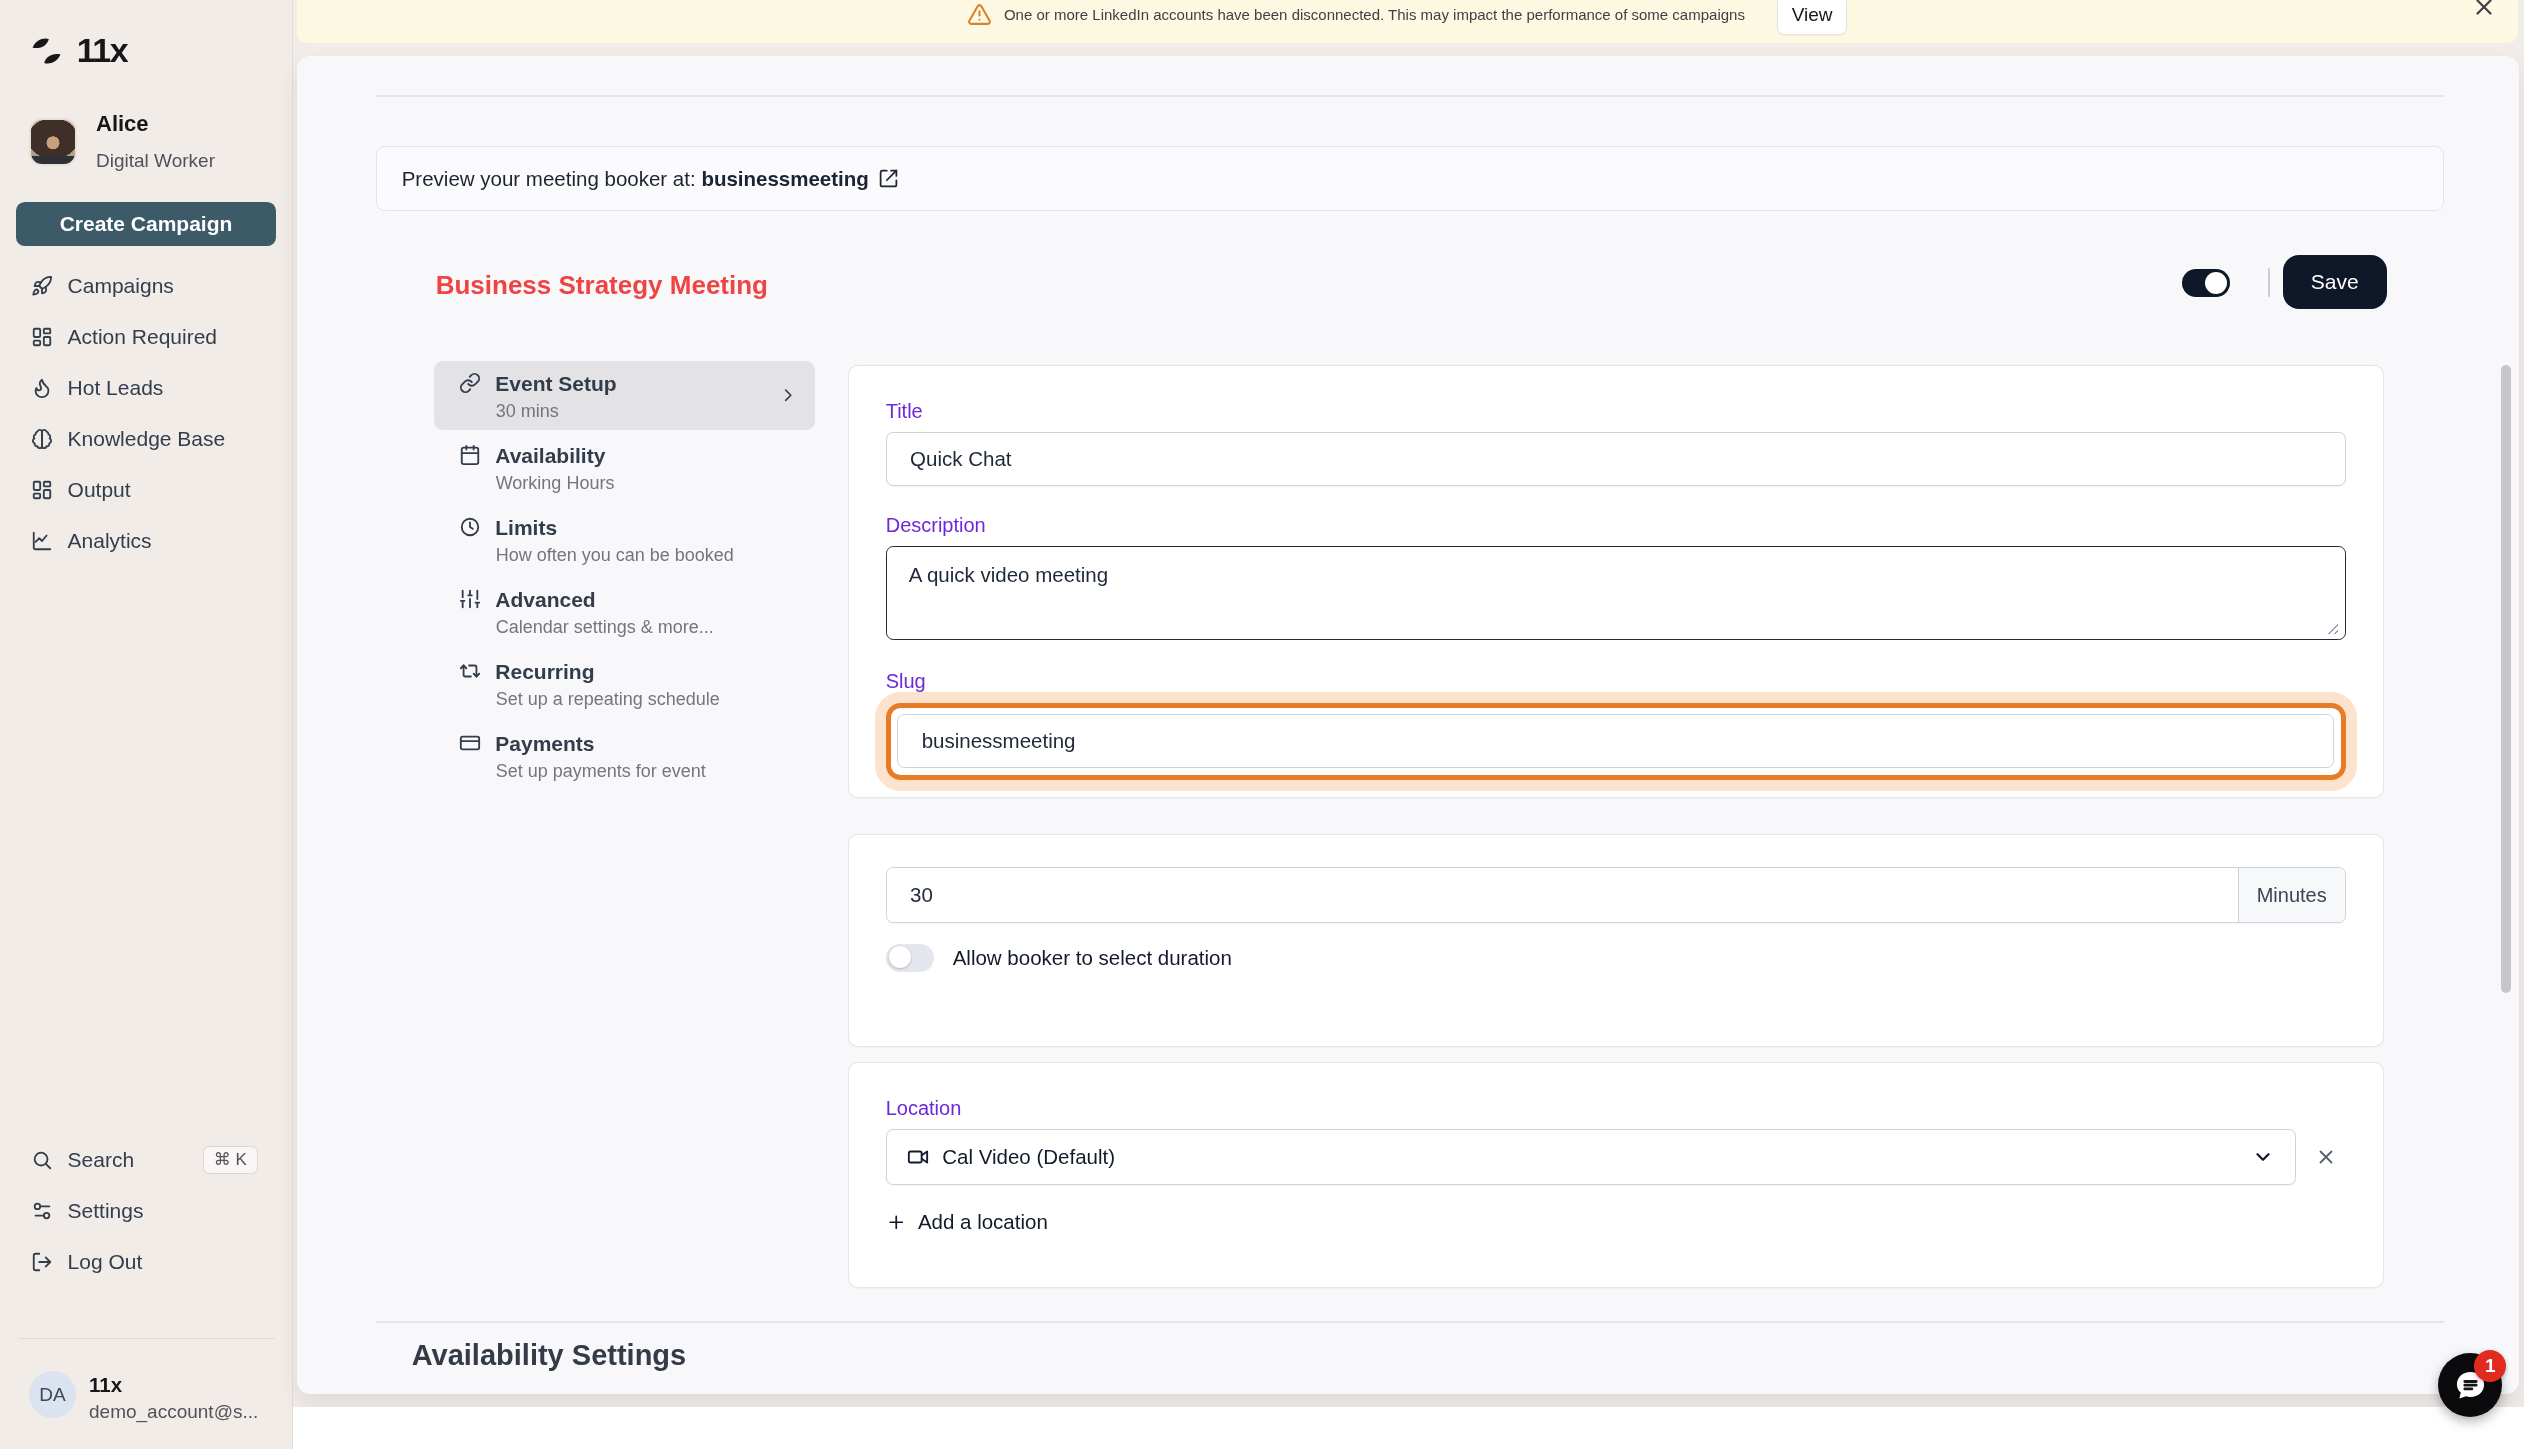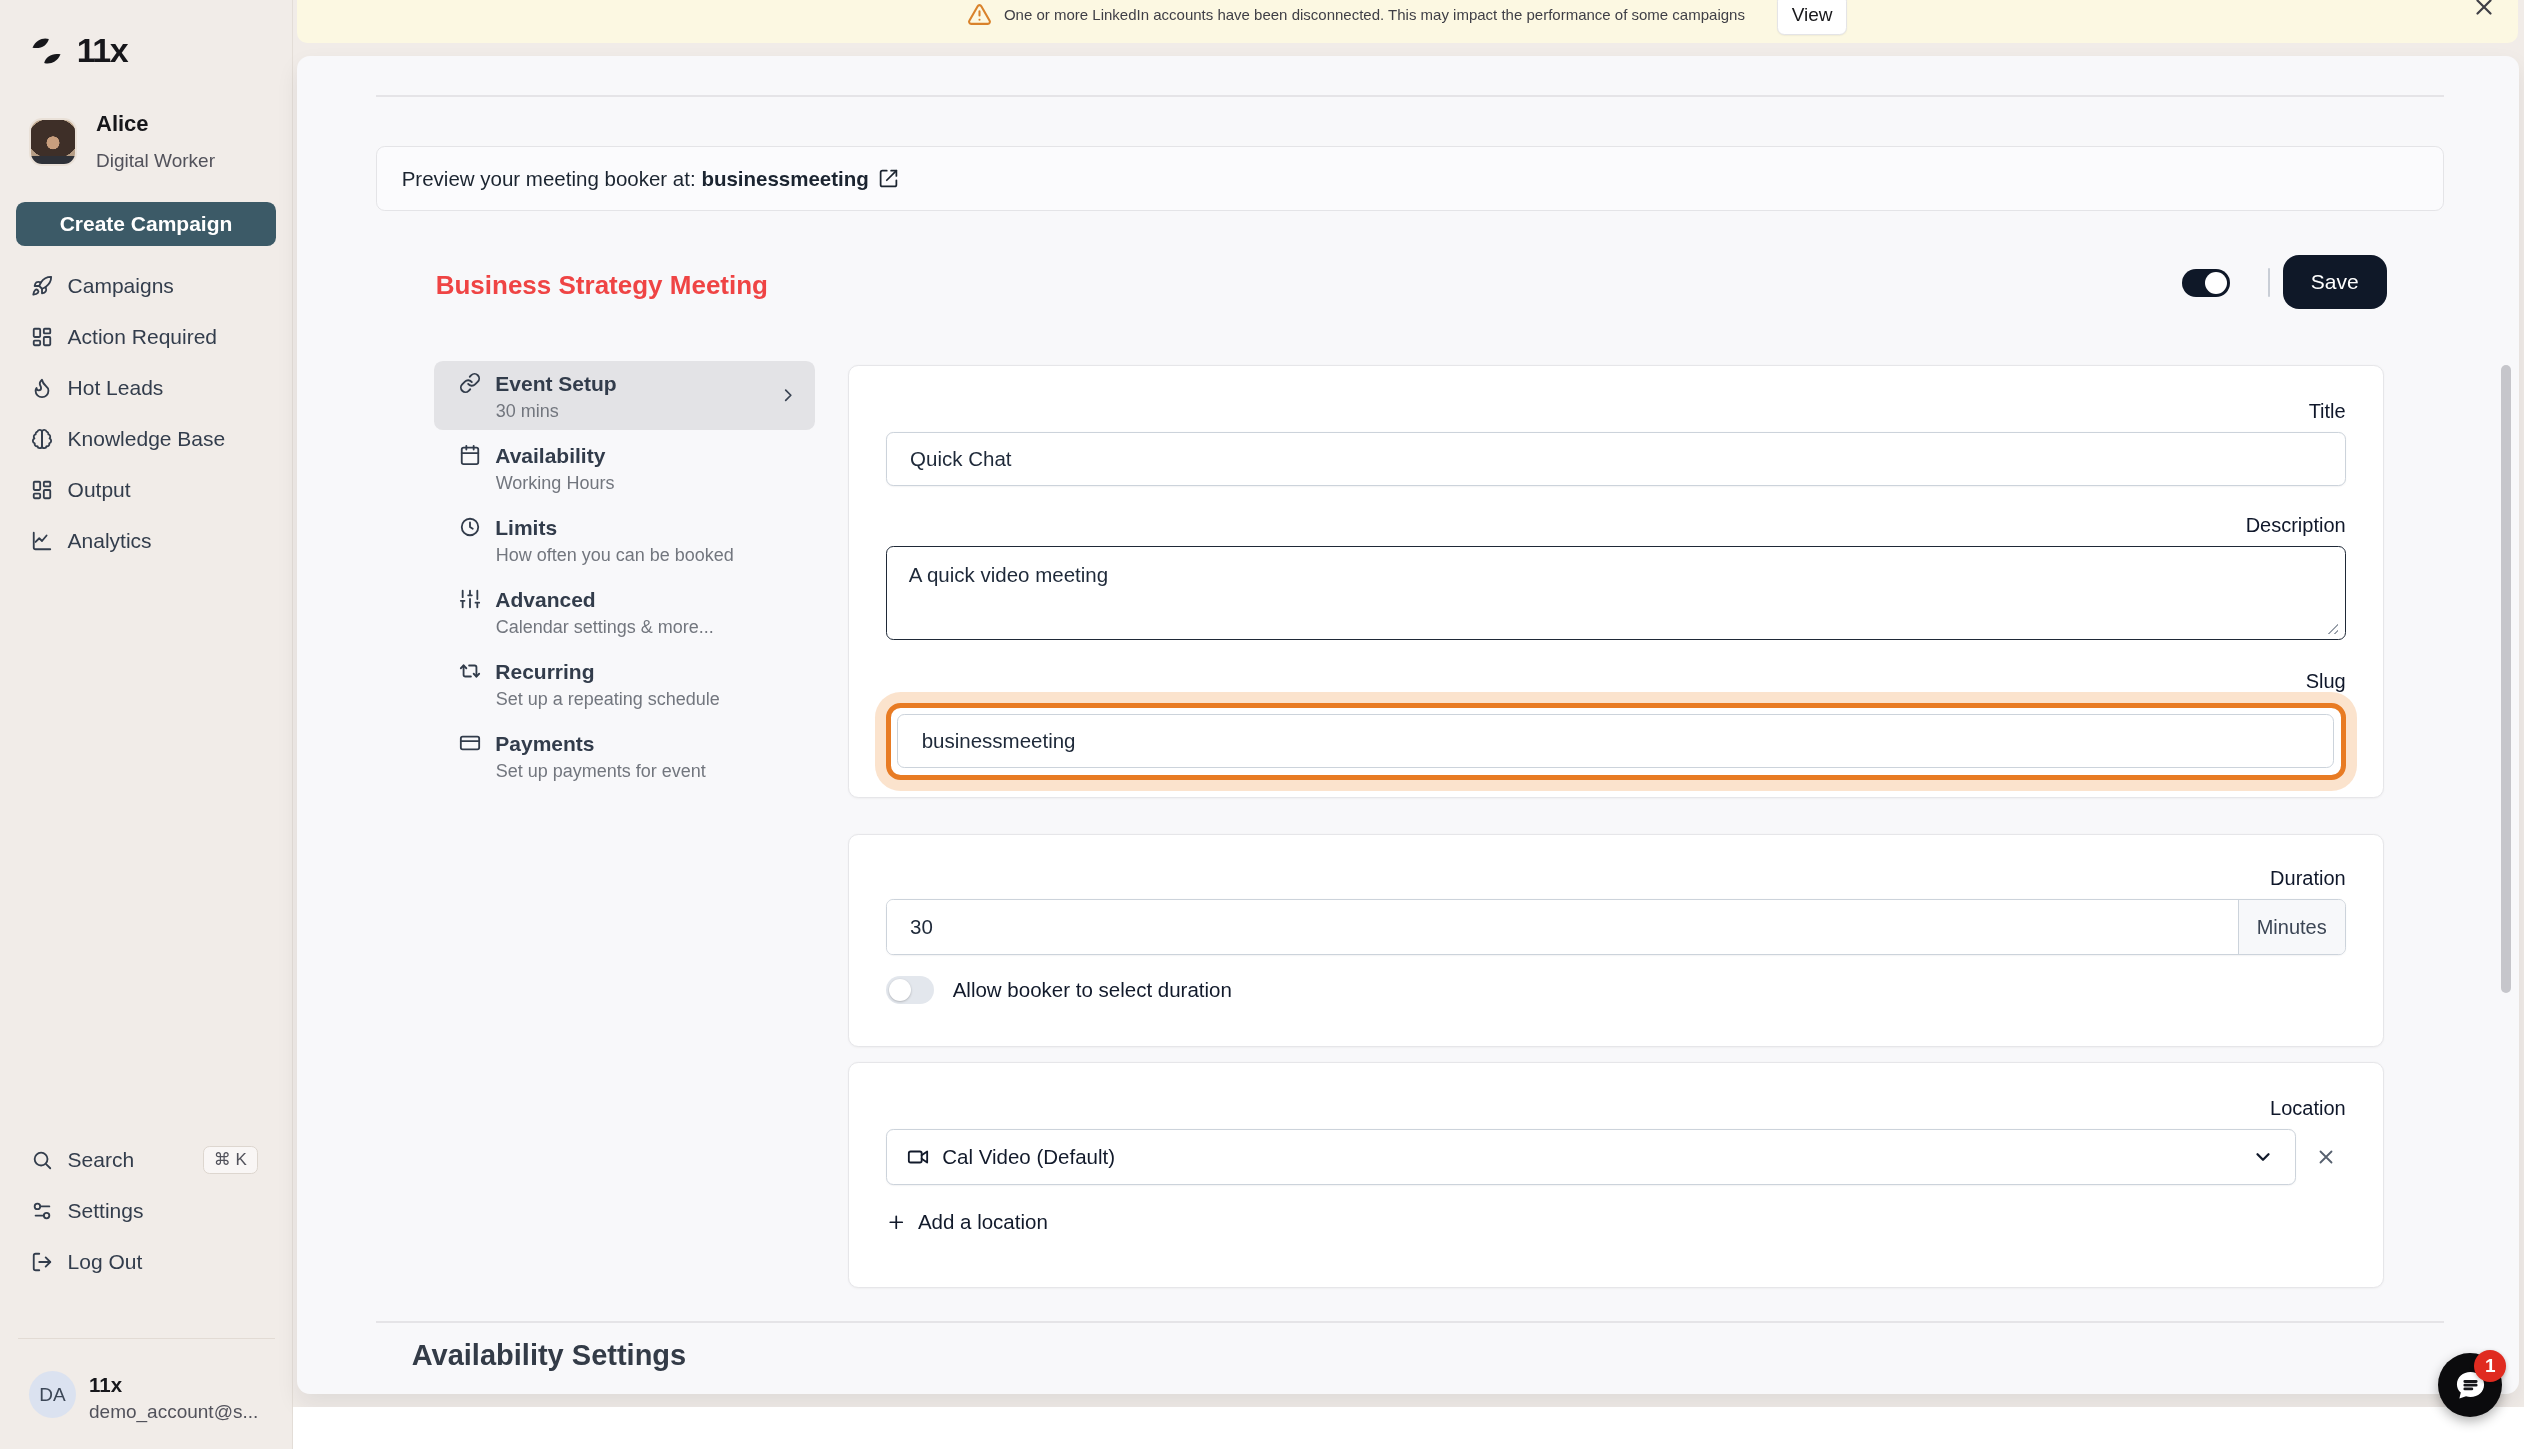--- a/index.html
+++ b/index.html
@@ -86,21 +86,21 @@
   .setup-t { font-size:21px; font-weight:600; color:#323c4b; line-height:25px; }
   .setup-s { font-size:18px; color:#72767e; margin:4.4px 0 0 37px; line-height:22px; }
   .setup-chev { position:absolute; right:16px; top:24px; width:20.5px; height:20.5px; color:#394352; }
 
   .form-col { position:absolute; left:551px; top:309px; width:1536px; }
   .fcard { background:#fff; border:1.1px solid #e6e6e9; border-radius:10.2px;
     box-shadow:0 0.7px 2.2px rgba(0,0,0,.04); }
   .fcard1 { height:433px; padding:34px 37px 0; }
   .fcard2 { height:213px; margin-top:36px; padding:32px 37px 0; }
   .fcard3 { height:226px; margin-top:14.6px; padding:34px 37px 0; }
-  .flabel { font-size:20px; font-weight:500; color:#0f172a; line-height:22px; margin-bottom:10.2px;text-align:right; }
+  .flabel { font-size:20px; font-weight:500; color:#6d28d9; line-height:22px; margin-bottom:10.2px; }
   .tinput { width:100%; height:54px; border:1.1px solid #ccd3db; border-radius:7.3px;
     padding:0 23.4px; font-family:inherit; font-size:20.5px; color:#1e2939; background:#fff;
     box-shadow:0 0.7px 1.5px rgba(16,24,40,.05); outline:none; }
   .mb { margin-bottom:28px; }
   .ta-wrap { position:relative; margin-bottom:28px; }
   .ta { width:100%; height:94px; border:1.8px solid #1f2937; border-radius:7.3px;
     padding:16px 22px; font-family:inherit; font-size:20.5px; color:#1e2939; resize:none; outline:none; }
   .ta-wrap::after { content:""; position:absolute; right:7.3px; bottom:8.8px; width:11.7px; height:11.7px;
     background:linear-gradient(135deg, transparent 0 55%, #9aa1ab 55% 63%, transparent 63% 80%, #9aa1ab 80% 88%, transparent 88%); }
   .slug-ring { border:5.8px solid var(--accent-orange,#e87b23); border-radius:14.6px; padding:6.6px; background:#fff;
@@ -368,21 +368,20 @@
           <div class="ta-wrap">
             <textarea class="ta" style="">A quick video meeting</textarea>
           </div>
           <div class="flabel">Slug</div>
           <div class="slug-ring">
             <input class="tinput" type="text" value="businessmeeting" style="">
           </div>
         </div>
 
         <div class="fcard fcard2">
-          <div class="flabel">Duration</div>
           <div class="input-group">
             <input type="text" value="30" style="">
             <div class="addon">Minutes</div>
           </div>
           <div class="toggle-row">
             <div class="toggle-off">
                 <div class="knob"></div>
               </div>
             <span class="toggle-label">Allow booker to select duration</span>
           </div>

